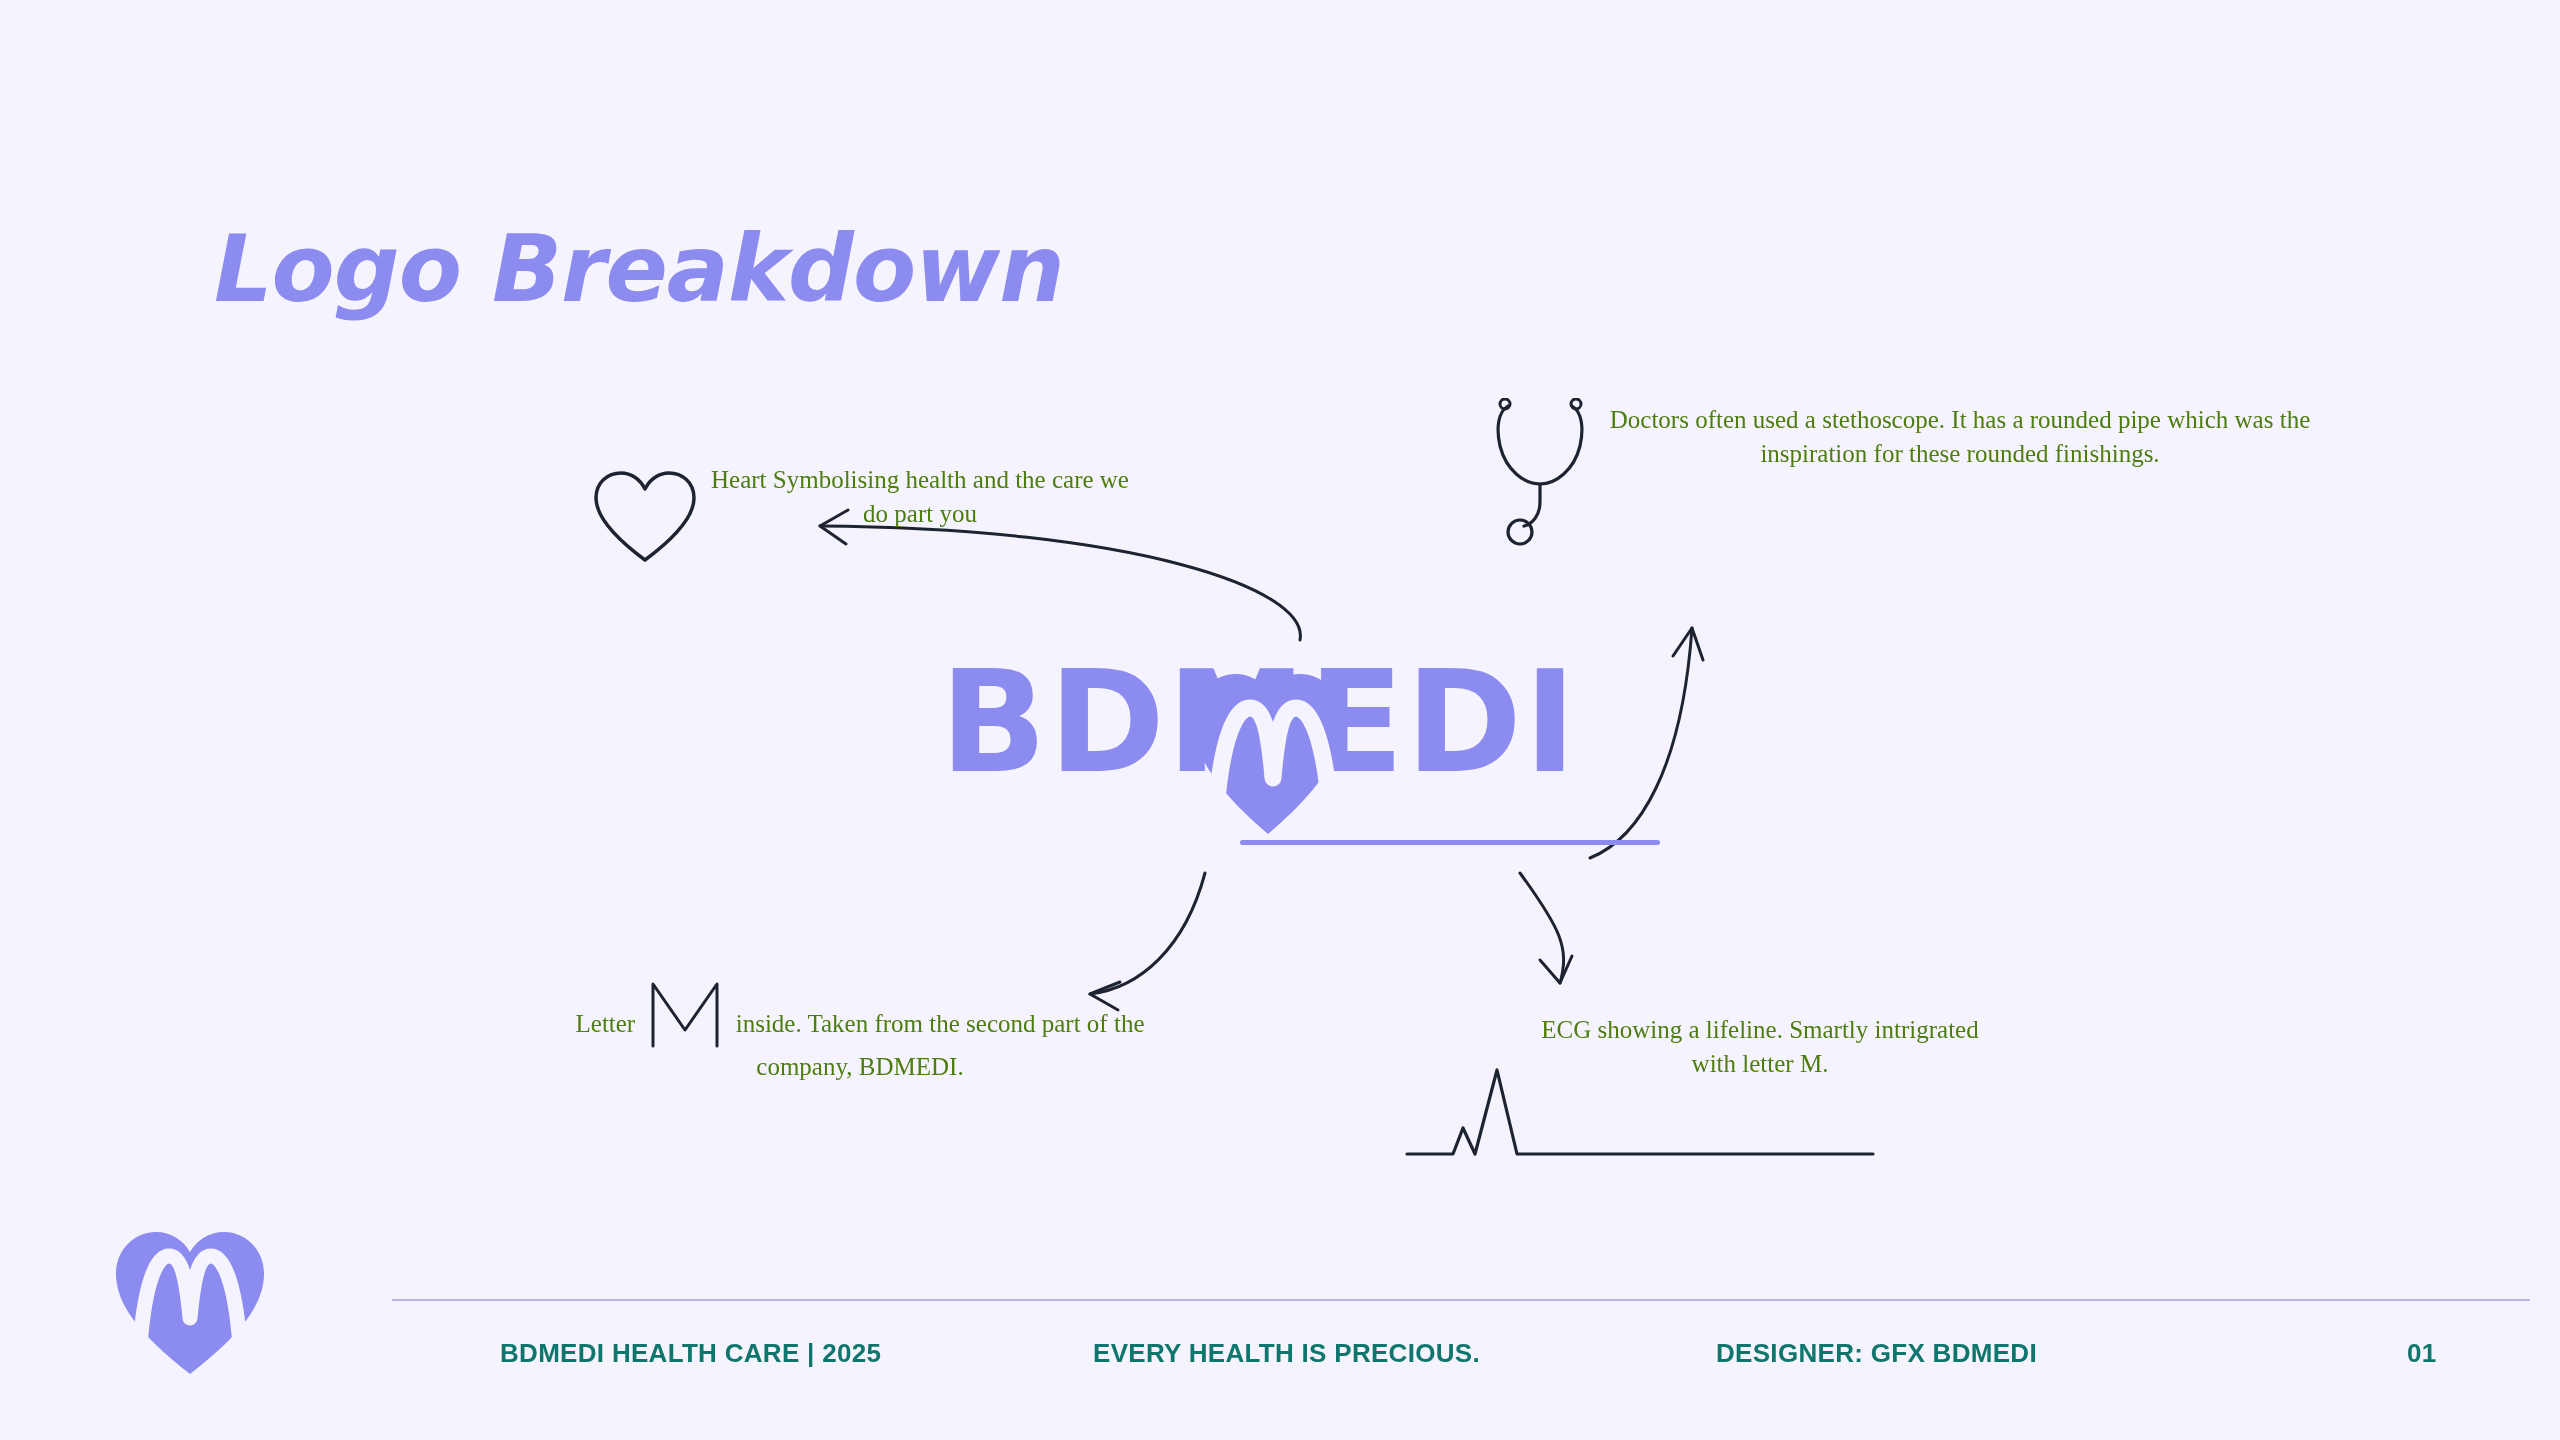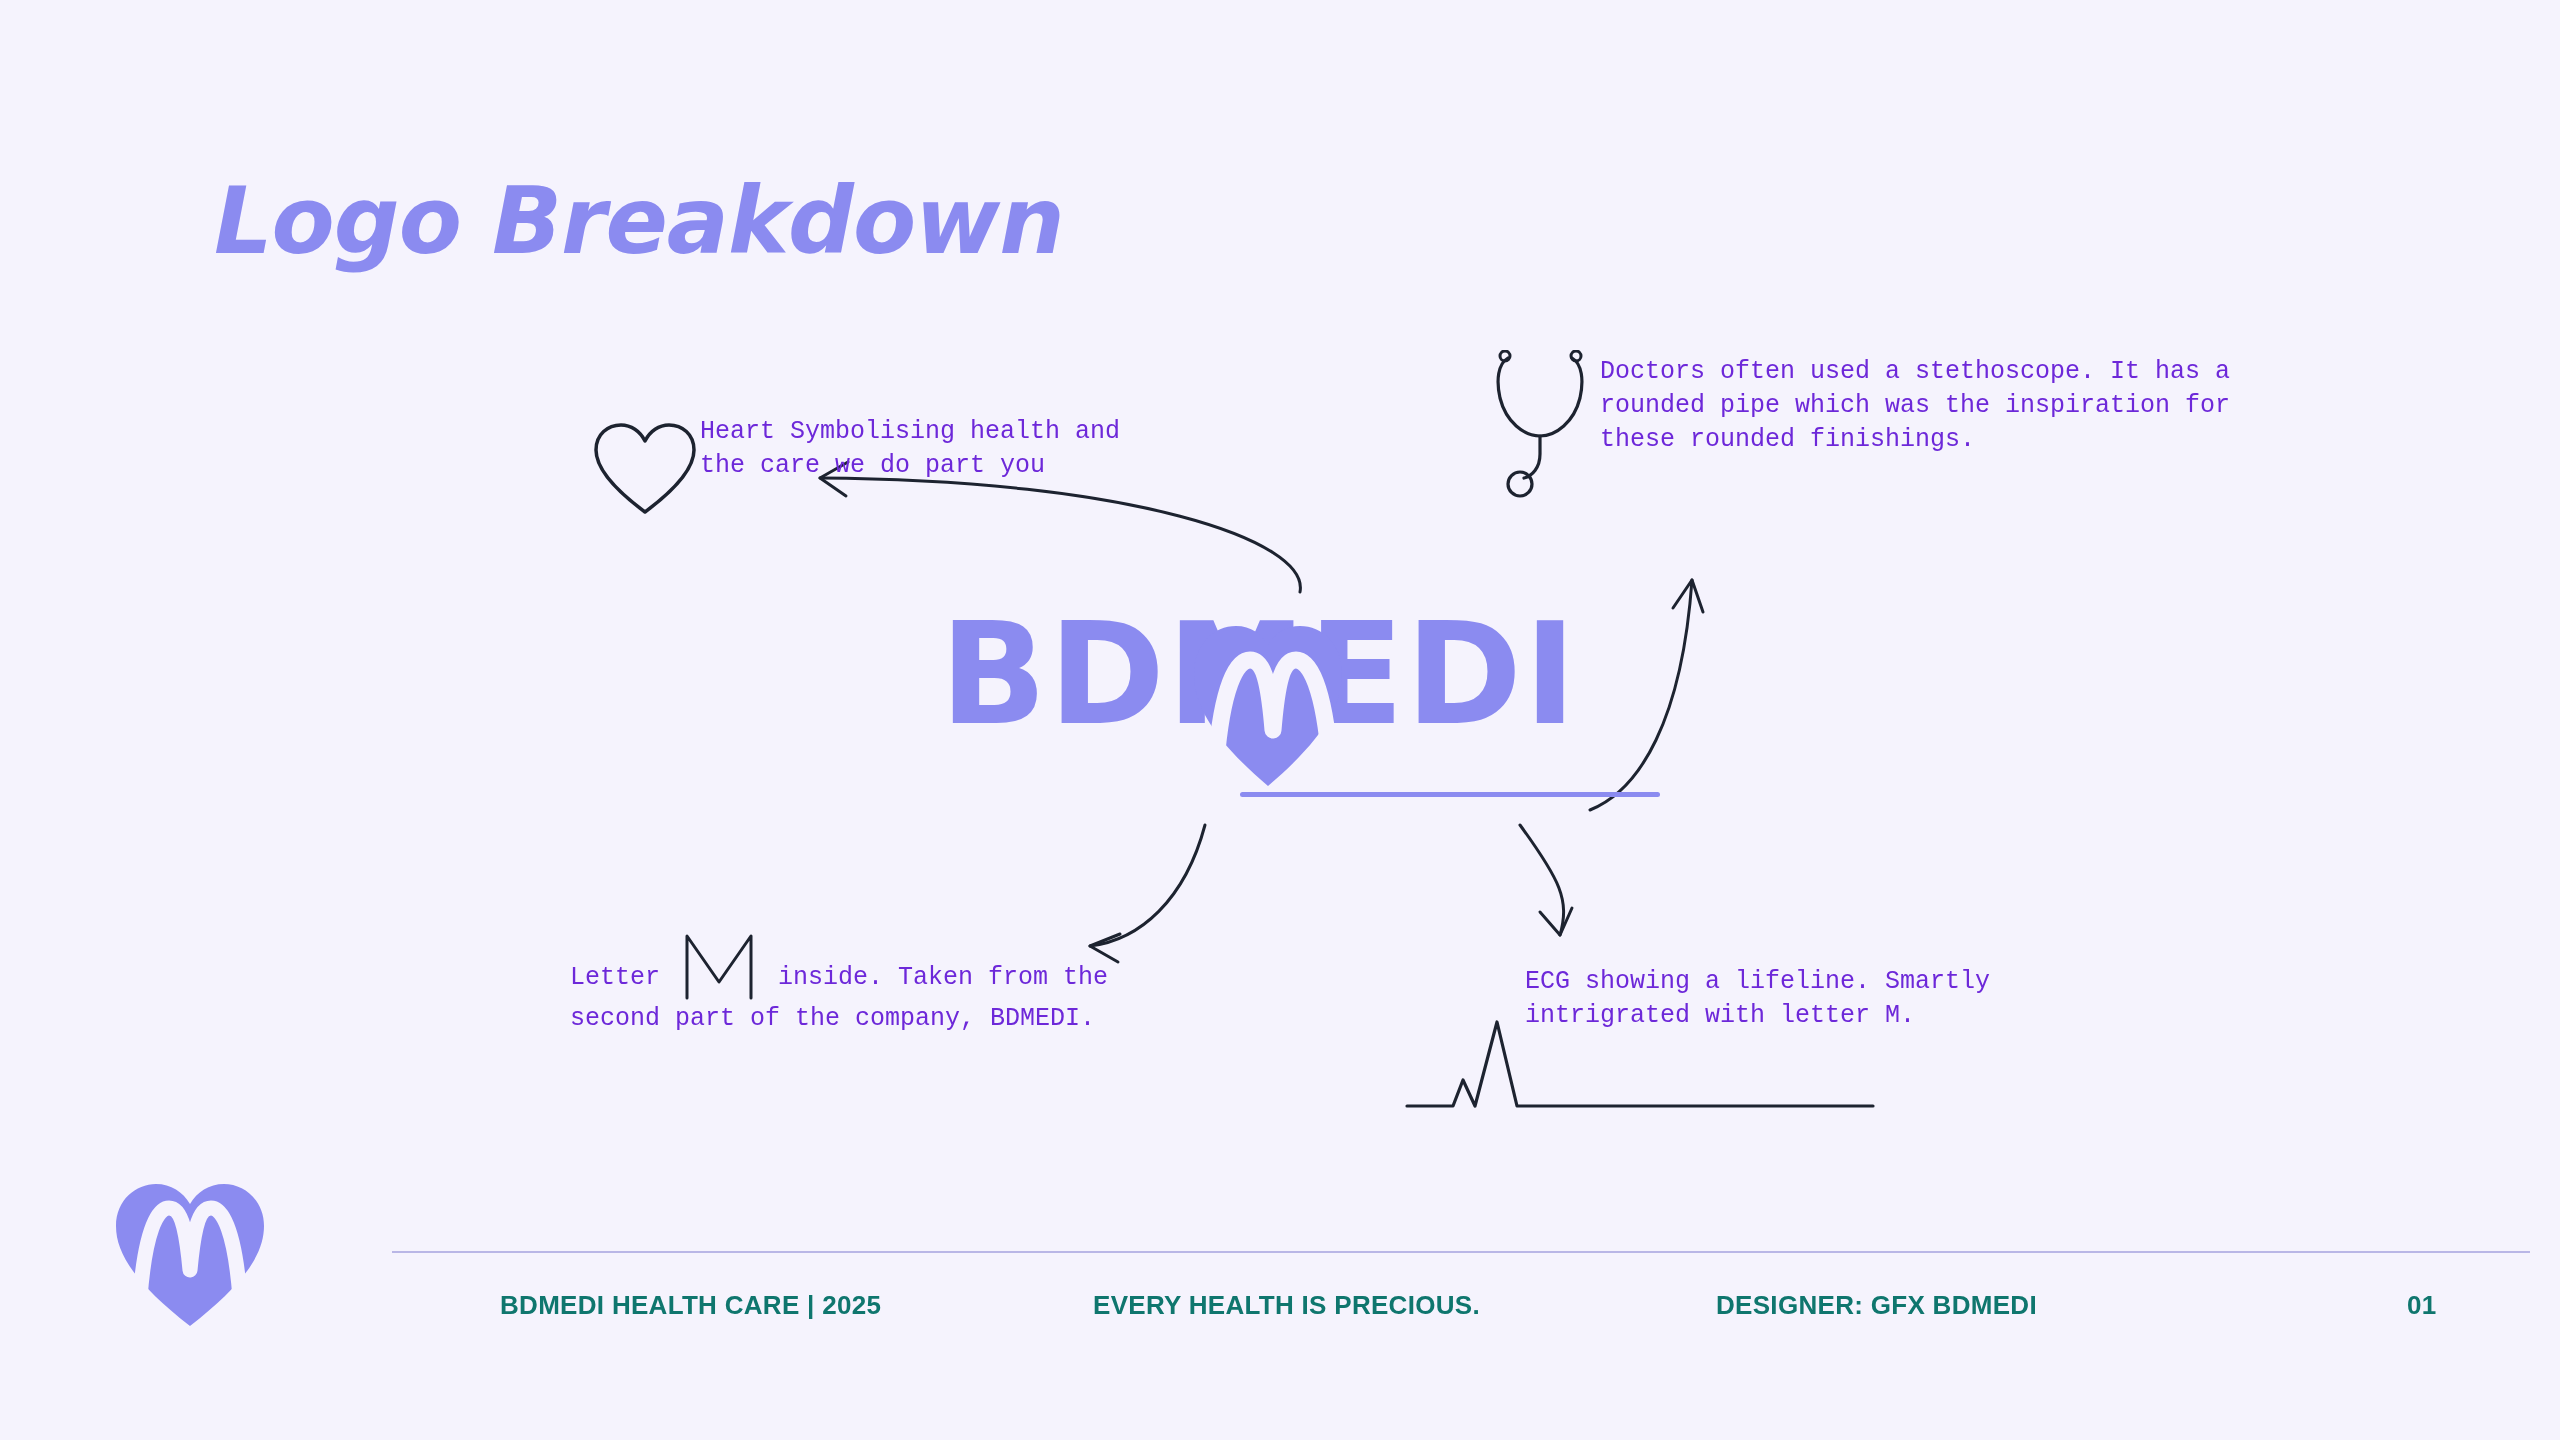--- a/index.html
+++ b/index.html
@@ -12,20 +12,21 @@
     height: 1440px;
     overflow: hidden;
     font-family: "Liberation Sans", sans-serif;
     position: relative;
     color: #1d1f2b;
   }
   .slide {
     position: absolute;
     inset: 0;
     background: #f5f3fd;
+    margin-top: 48px;
   }
 
   
   .title {
     position: absolute;
     left: 214px;
     top: 168px;
     font-family: "DejaVu Sans", sans-serif;
     font-size: 92px;
     font-weight: 700;
@@ -33,22 +34,23 @@
     letter-spacing: -1px;
     color: #8b8bf0;
     white-space: nowrap;
   }
 
   
   .note {
     position: absolute;
     font-size: 25px;
     line-height: 1.35;
-    color: #6d28d9;
-    font-family: Liberation Mono, monospace;
+    color: #4d7c0f;
+    font-family: Liberation Serif, serif;
+    text-align: center;
   }
   .note-heart   { left: 700px; top: 415px; width: 440px; }
   .note-stetho  { left: 1600px; top: 355px; width: 720px; }
   .note-letter  { left: 570px; top: 930px; width: 580px; }
   .note-ecg     { left: 1525px; top: 965px; width: 470px; }
 
   .note-letter .inline-m {
     display: inline-block;
     vertical-align: -18px;
     margin: 0 6px;

